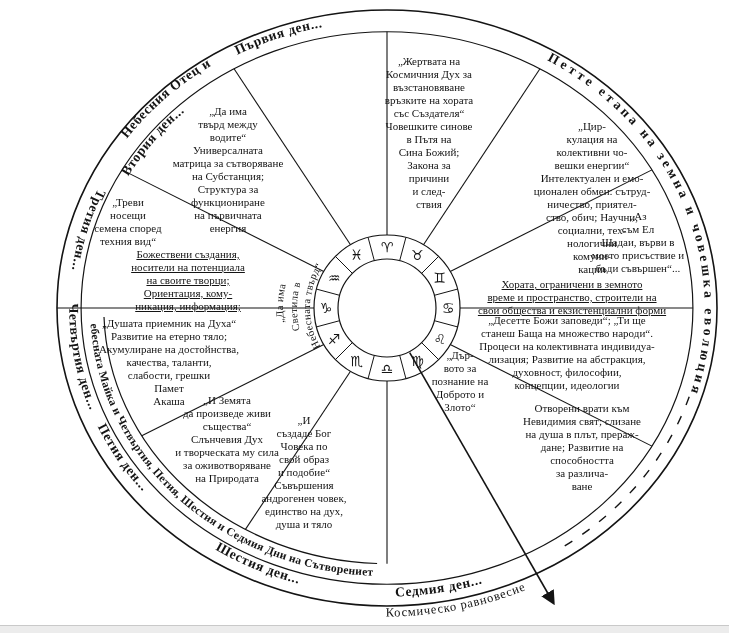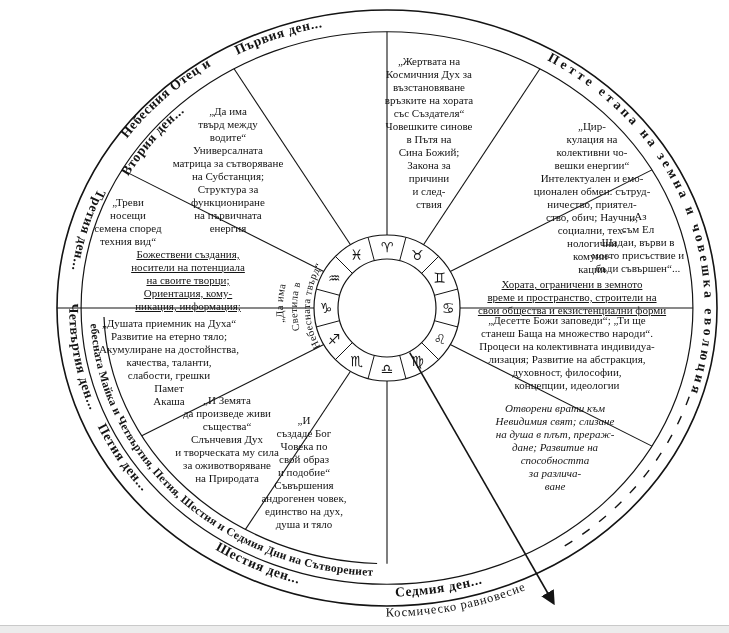--- a/index.html
+++ b/index.html
@@ -128,21 +128,26 @@
 бъди съвършен“...</div>
       <div class="sector" style="left: 436px; top: 278px; width: 272px; text-decoration: underline;">Хората, ограничени в земното
 време и пространство, строители на
 свои общества и екзистенциални форми</div>
       <div class="sector" style="left: 428px; top: 314px; width: 278px;">„Десетте Божи заповеди“; „Ти ще
 станеш Баща на множество народи“.
 Процеси на колективната индивидуа-
 лизация; Развитие на абстракция,
 духовност, философии,
 концепции, идеологии</div>
-      <div class="sector" style="left: 480px; top: 402px; width: 150px; font-style: italic;">Отворени врати към
+      <div class="sector" style="left: 417px; top: 349px; width: 86px;">„Дър-
+вото за
+познание на
+Доброто и
+Злото“</div>
+      <div class="sector" style="left: 507px; top: 402px; width: 150px;">Отворени врати към
 Невидимия свят; слизане
 на душа в плът, прераж-
 дане; Развитие на
 способността
 за различа-
 ване</div>
       <div class="sector" style="left: 243px; top: 414px; width: 122px;">„И
 създаде Бог
 Човека по
 свой образ

